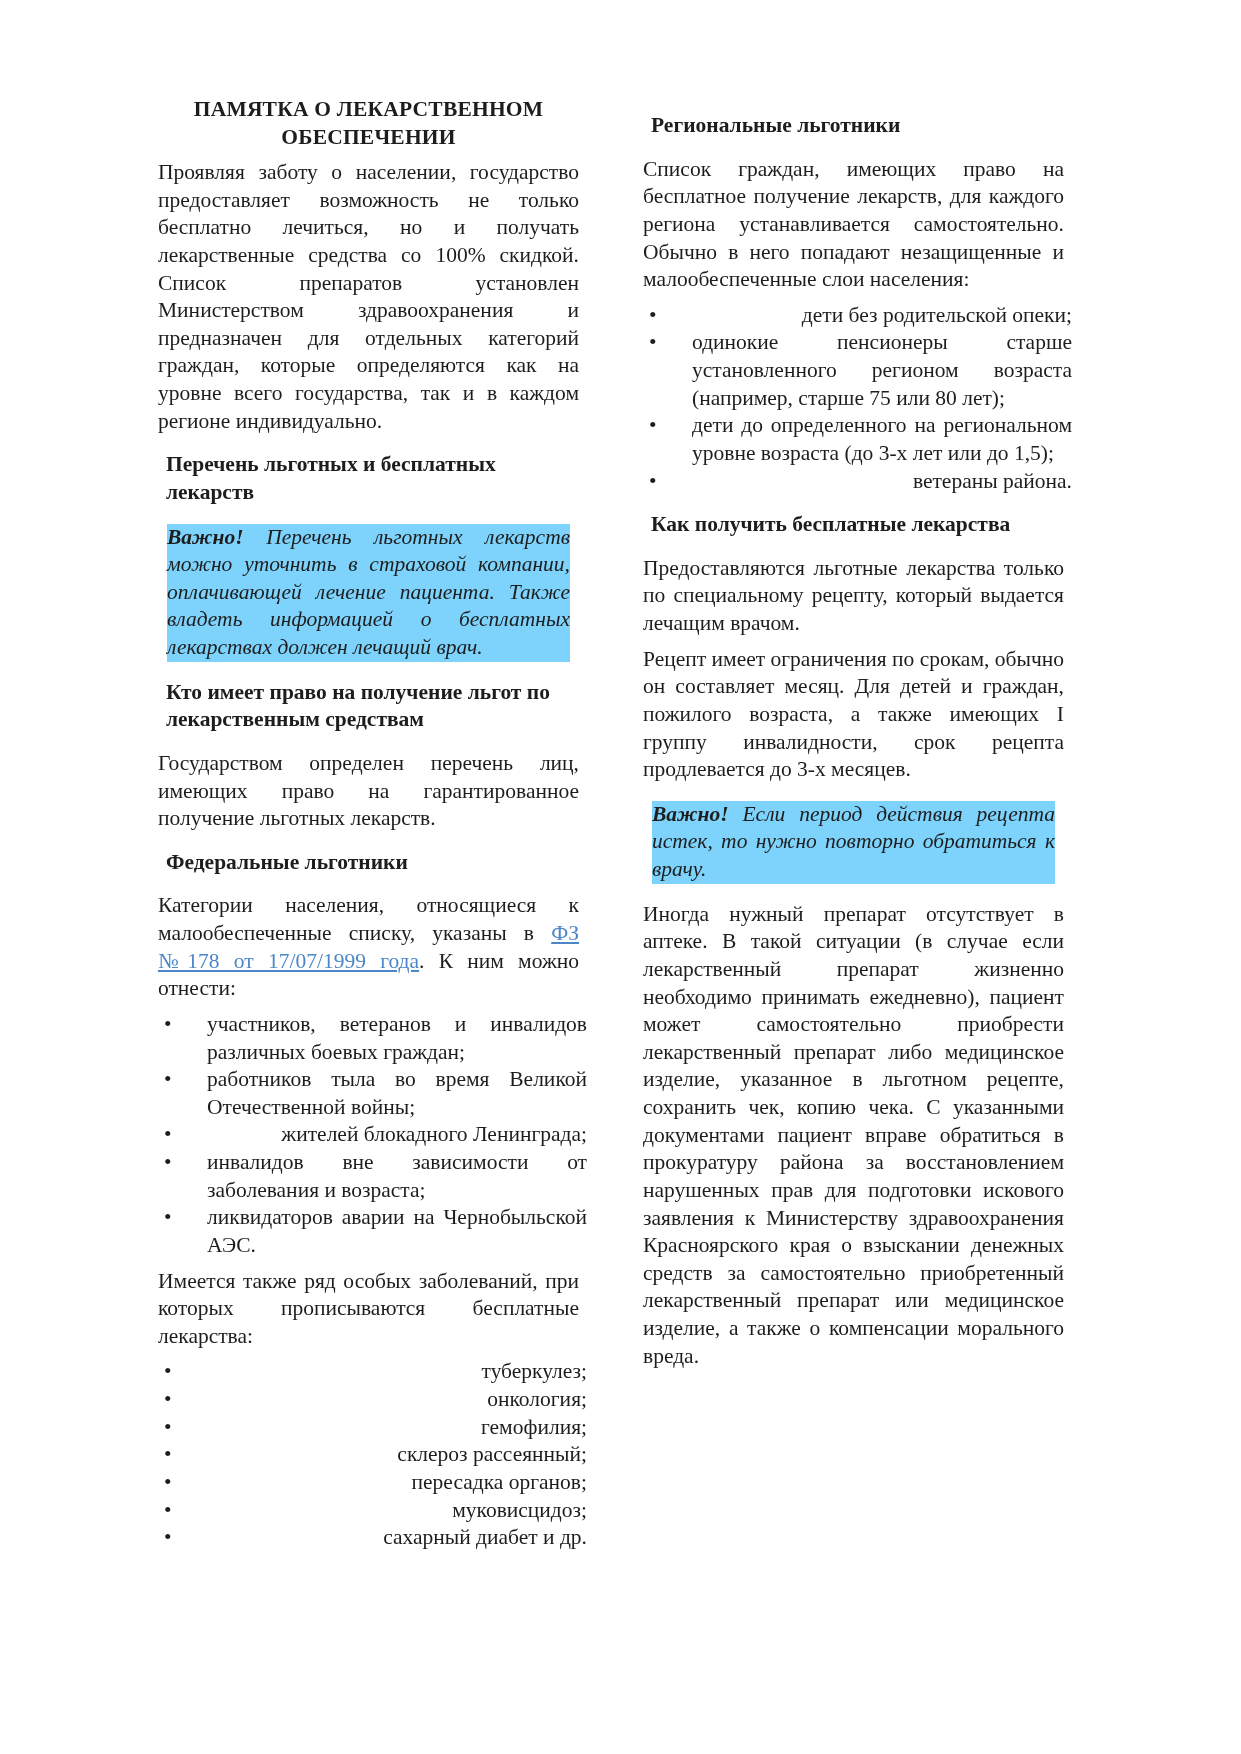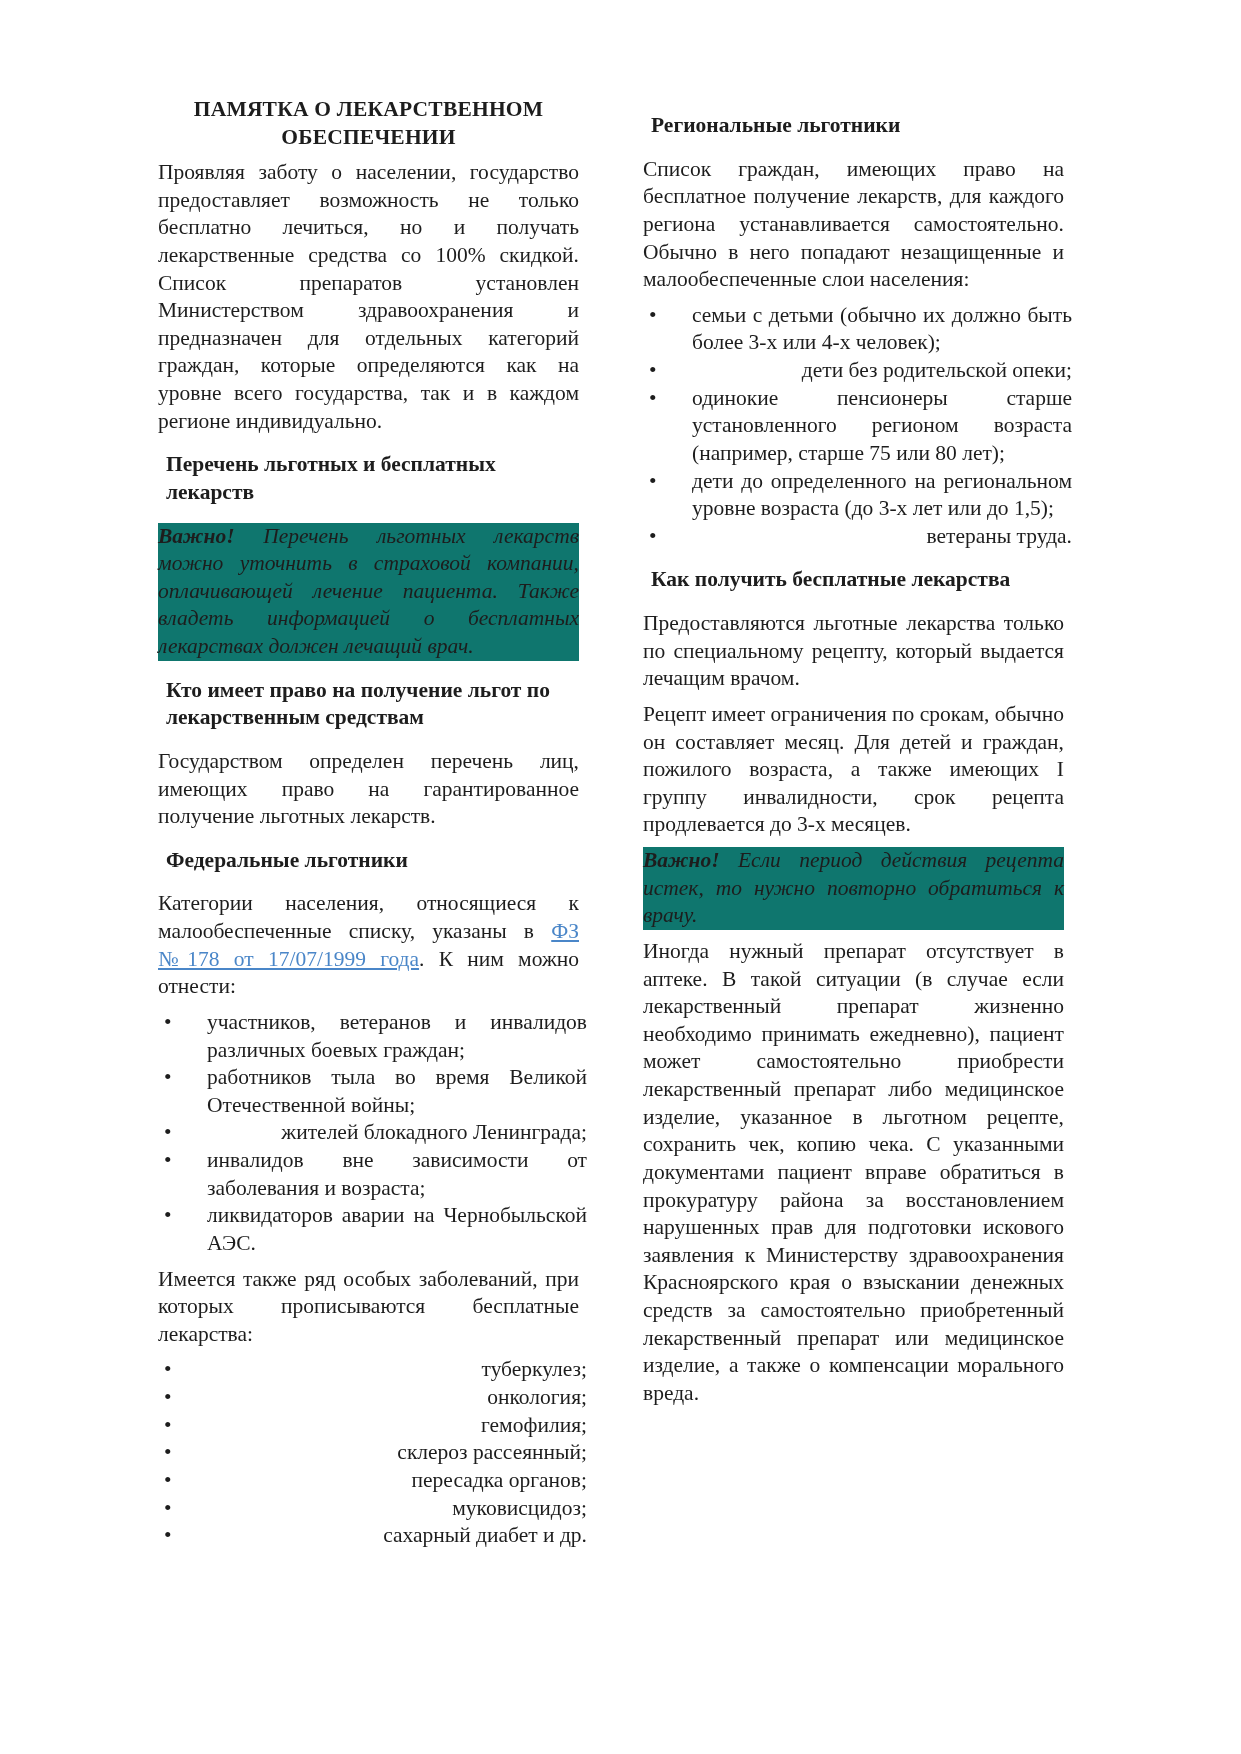--- a/index.html
+++ b/index.html
@@ -55,24 +55,24 @@
 
   h2.head {
     font-size: 21.5px;
     font-weight: bold;
     line-height: 1.285;
     margin: 16px;
     text-align: left;
   }
 
   .important {
-    background: #0f766e;
+    background: #7dd3fc;
     font-size: 21.5px;
     line-height: 1.285;
-    margin: 8px;
+    margin: 17px;
     text-align: justify;
     font-style: italic;
     padding: 0;
   }
   .important .imp-label {
     font-weight: bold;
     font-style: italic;
   }
 
   ul.bullets {
@@ -152,25 +152,24 @@
 
     </div>
 
     <div class="col">
 
       <h2 class="head">Региональные льготники</h2>
 
       <p class="body">Список граждан, имеющих право на бесплатное получение лекарств, для каждого региона устанавливается самостоятельно. Обычно в него попадают незащищенные и малообеспеченные слои населения:</p>
 
       <ul class="bullets">
-        <li>семьи с детьми (обычно их должно быть более 3-х или 4-х человек);</li>
         <li class="nojust">дети без родительской опеки;</li>
         <li>одинокие пенсионеры старше установленного регионом возраста (например, старше 75 или 80 лет);</li>
         <li>дети до определенного на региональном уровне возраста (до 3-х лет или до 1,5);</li>
-        <li class="nojust">ветераны труда.</li>
+        <li class="nojust">ветераны района.</li>
       </ul>
 
       <h2 class="head">Как получить бесплатные лекарства</h2>
 
       <p class="body">Предоставляются льготные лекарства только по специальному рецепту, который выдается лечащим врачом.</p>
 
       <p class="body">Рецепт имеет ограничения по срокам, обычно он составляет месяц. Для детей и граждан, пожилого возраста, а также имеющих I группу инвалидности, срок рецепта продлевается до 3-х месяцев.</p>
 
       <p class="important"><span class="imp-label">Важно!</span><span> Если период действия рецепта истек, то нужно повторно обратиться к врачу.</span></p>
 

